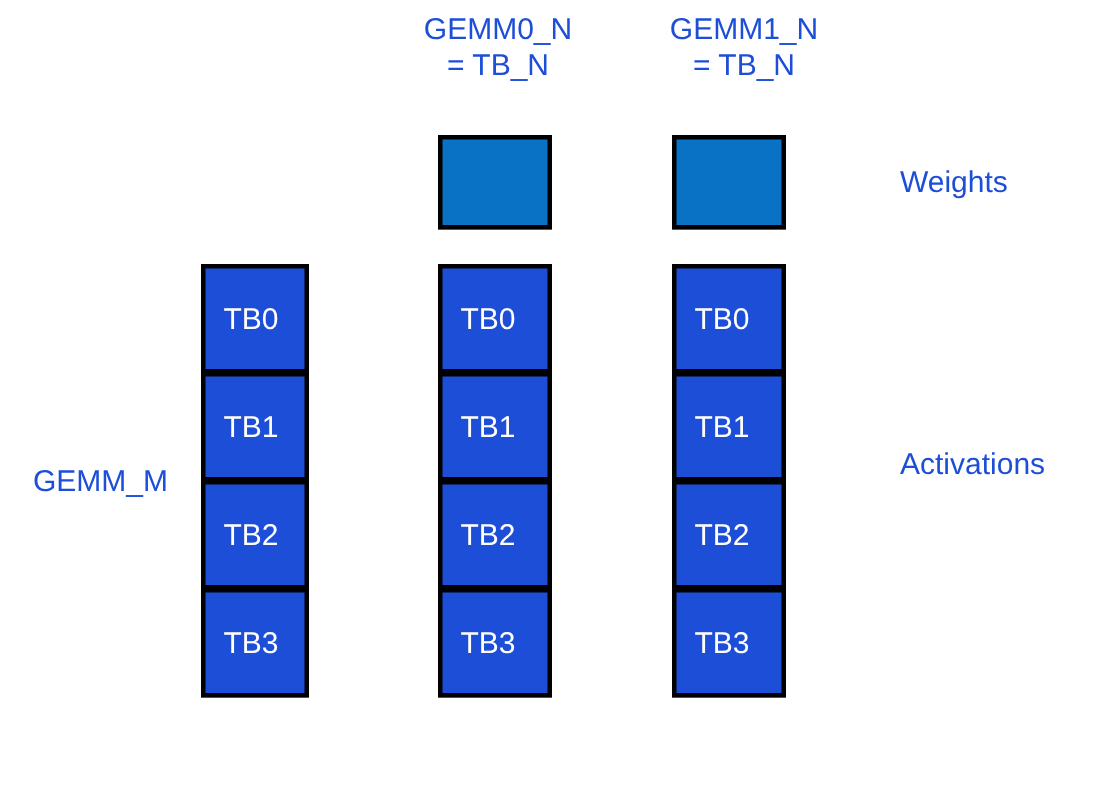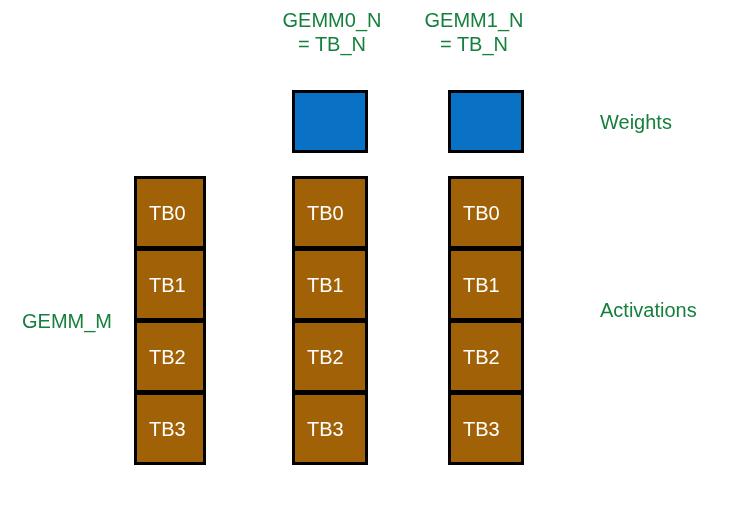--- a/index.html
+++ b/index.html
@@ -12,21 +12,21 @@
   }
   #canvas {
     position: relative;
     width: 742px;
     height: 529px;
     background: #ffffff;
     overflow: hidden;
   }
   .label {
     position: absolute;
-    color: #15803d;
+    color: #1d4ed8;
     font-size: 20px;
     line-height: 24px;
     white-space: pre;
     font-family: "Liberation Sans", sans-serif;
   }
   .label.center {
     text-align: center;
   }
   
   .weight-box {
@@ -35,21 +35,21 @@
     border: 3px solid #000000;
     box-sizing: border-box;
   }
   
   .act-column {
     position: absolute;
     display: flex;
     flex-direction: column;
   }
   .act-cell {
-    background: #a16207;
+    background: #1d4ed8;
     border: 3px solid #000000;
     box-sizing: border-box;
     width: 100%;
     height: 73px;
     margin-bottom: -1px;
     position: relative;
   }
   .act-cell-label {
     position: absolute;
     left: 12px;
@@ -63,21 +63,21 @@
   }
 </style>
 </head>
 <body>
 
 <div id="canvas">
 
   <div class="label center" style="left:252px; top:8px; width:160px;">GEMM0_N
 = TB_N</div>
 
-  <div class="label center" style="left:394px; top:8px; width:160px;">GEMM1_N
+  <div class="label center" style="left:416px; top:8px; width:160px;">GEMM1_N
 = TB_N</div>
 
   <div class="weight-box" style="left:292px; top:90px; width:76px; height:63px;"></div>
 
   <div class="weight-box" style="left:448px; top:90px; width:76px; height:63px;"></div>
 
   <div class="act-column" style="left:134px; top:176px; width:72px;">
     <div class="act-cell">
       <span class="act-cell-label">TB0</span>
     </div>

